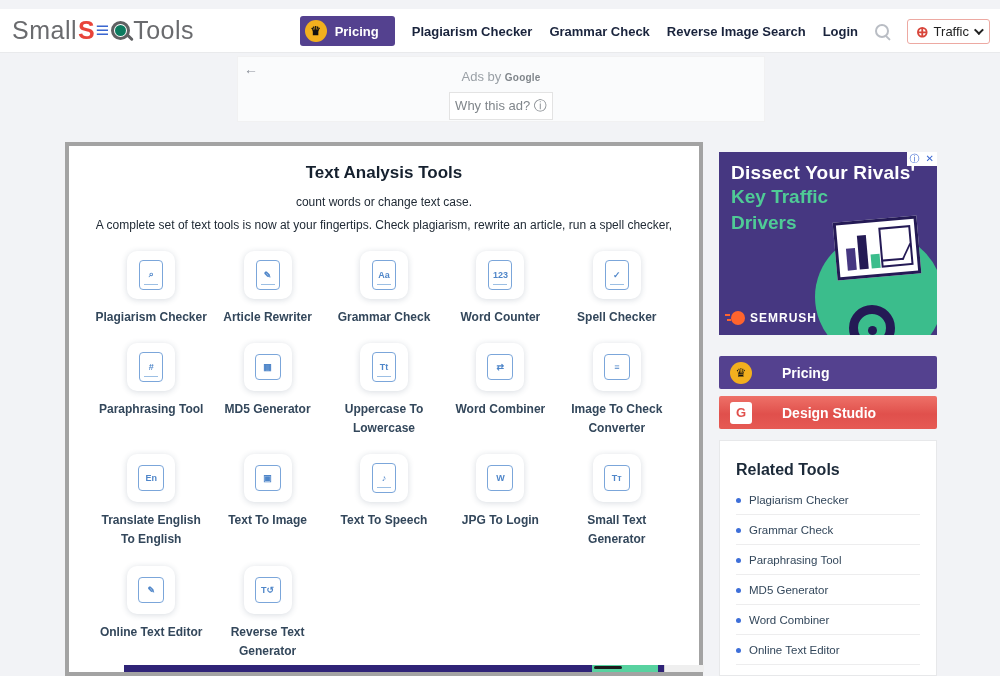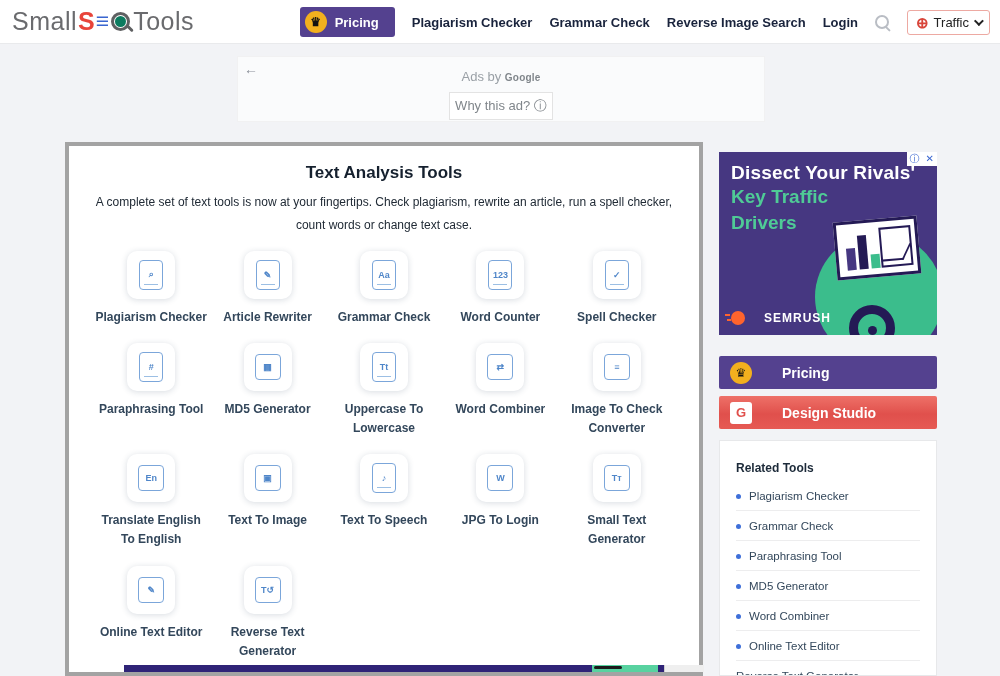--- a/index.html
+++ b/index.html
@@ -2,21 +2,21 @@
 <html><head>
 <meta charset="utf-8">
 <style>
   * { margin:0; padding:0; box-sizing:border-box; }
   html,body { width:1000px; height:676px; }
   body {
     position:relative; background:#f2f3f6; overflow:hidden;
     font-family:"Liberation Sans", sans-serif; color:#212b36;
   }
   
-  .header { position:absolute; top:0; left:0; width:1000px; height:44px;
+  .header { position:absolute; top:9px; left:0; width:1000px; height:44px;
     background:#fff; border-bottom:1px solid #e9eaec; display:flex; align-items:center; }
   .logo { display:flex; align-items:center; margin-left:12px; font-size:25px; cursor:pointer; }
   .lg-small,.lg-tools { color:#6a6b6e; font-weight:400; letter-spacing:.5px; }
   .lg-s { color:#e8443a; font-weight:700; margin-left:1px; }
   .lg-e { color:#3a66d0; font-weight:700; margin:0 1px; font-size:23px; }
   .lg-o { position:relative; width:19px; height:19px; border:3px solid #5f6062;
     border-radius:50%; display:inline-block; margin:0 3px 0 1px; background:#fff; }
   .lg-o .lens { position:absolute; inset:1px; border-radius:50%; background:#0c7b5f; }
   .lg-o .handle { position:absolute; width:8px; height:3px; background:#5f6062;
     right:-7px; bottom:-2px; transform:rotate(45deg); border-radius:2px; }
@@ -87,36 +87,36 @@
   .sad-bar.b2 { left:20px; height:34px; background:#241a55; }
   .sad-bar.b3 { left:32px; height:14px; background:#3bbd8c; }
   .sad-panel { position:absolute; right:4px; top:6px; width:32px; height:40px; background:#fff;
     border:2px solid #241a55; }
   .sad-zig { position:absolute; left:3px; bottom:4px; width:22px; height:16px;
     border-bottom:2px solid #241a55; border-right:2px solid #241a55; transform:skewX(-30deg); }
   .sad-wheel { position:absolute; left:34px; bottom:10px; width:46px; height:46px; border-radius:50%;
     border:9px solid #241a55; background:#3bbd8c; }
   .sad-wheel::after { content:""; position:absolute; left:10px; top:12px; width:9px; height:9px;
     border-radius:50%; background:#241a55; }
-  .sad-logo { position:absolute; left:12px; bottom:10px; display:flex; align-items:center; gap:19px; }
+  .sad-logo { position:absolute; left:12px; bottom:10px; display:flex; align-items:center; gap:5px; }
   .sad-flame { width:14px; height:14px; border-radius:50%; background:#ff642d; position:relative; }
   .sad-flame::before { content:""; position:absolute; left:-6px; top:3px; width:5px; height:2px; background:#ff642d; }
   .sad-flame::after { content:""; position:absolute; left:-4px; top:8px; width:4px; height:2px; background:#ff642d; }
   .sad-brand { color:#fff; font-weight:700; font-size:12px; letter-spacing:1px; }
   .side-btn { position:absolute; left:719px; width:218px; height:33px; display:flex; align-items:center;
     border:none; border-radius:2px; cursor:pointer; font-family:inherit; }
   .side-pricing { top:356px; background:#54418f; }
   .side-design { top:396px; background:linear-gradient(180deg,#ee7168 0%,#e0504c 55%,#e65a54 100%); }
   .side-btn .lbl { color:#fff; font-size:14px; font-weight:700; margin-left:30px; }
   .side-btn .crown-circle { margin-left:11px; }
   .ds-ico { width:22px; height:22px; margin-left:11px; background:#fff; border-radius:3px;
     display:flex; align-items:center; justify-content:center; color:#e0504c; font-size:13px; font-weight:700; }
   .related { position:absolute; left:719px; top:440px; width:218px; height:236px;
     background:#fff; border:1px solid #e7e8ea; padding:20px 16px 0; overflow:hidden; }
-  .related h2 { font-size:12px; font-weight:700; color:#1c2a39; margin-bottom:6px; }
+  .related h2 { font-size:16px; font-weight:700; color:#1c2a39; margin-bottom:6px; }
   .rel-item { display:flex; align-items:center; gap:8px; padding:9px 0 8px;
     border-bottom:1px solid #ededee; font-size:11.5px; color:#33475b; cursor:pointer; }
   .rel-dot { width:5px; height:5px; border-radius:50%; background:#3e6fd9; flex:0 0 auto; }
 </style>
 </head>
 <body>
 
 <div class="header">
   <div class="logo">
     <span class="lg-small">Small</span>
@@ -152,22 +152,22 @@
     <span>Ads by </span><b>Google</b>
   </div>
   <div class="gad-btns">
     <button class="gad-why">Why this ad? ⓘ</button>
   </div>
 </div>
 
 <div class="card">
   <h1>Text Analysis Tools</h1>
   <div class="desc">
+    <div>count words or change text case.</div>
     <div>A complete set of text tools is now at your fingertips. Check plagiarism, rewrite an article, run a spell checker,</div>
-    <div>count words or change text case.</div>
   </div>
   <div class="tools">
 
       <div class="tool">
         <div class="tool-card">
           <span class="tool-ico doc">⌕</span>
         </div>
         <div class="tool-label">Plagiarism Checker</div>
       </div>
 

